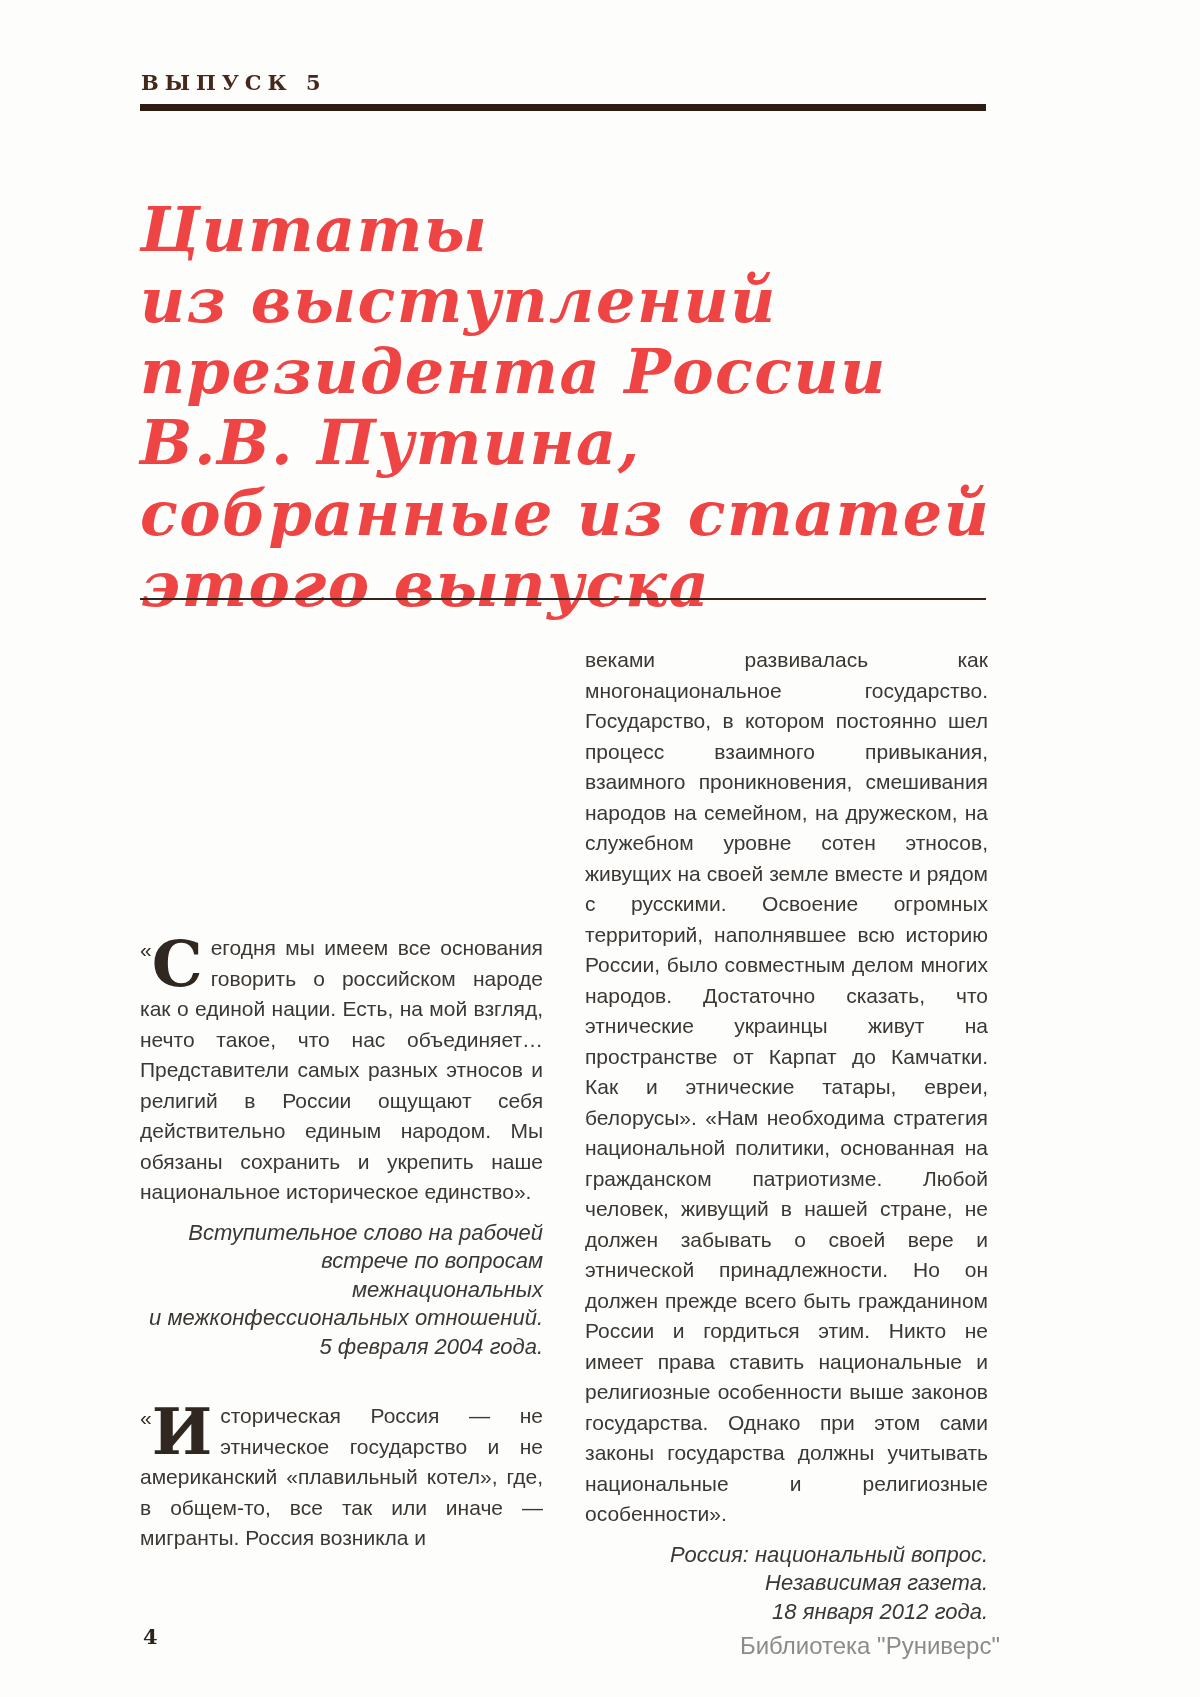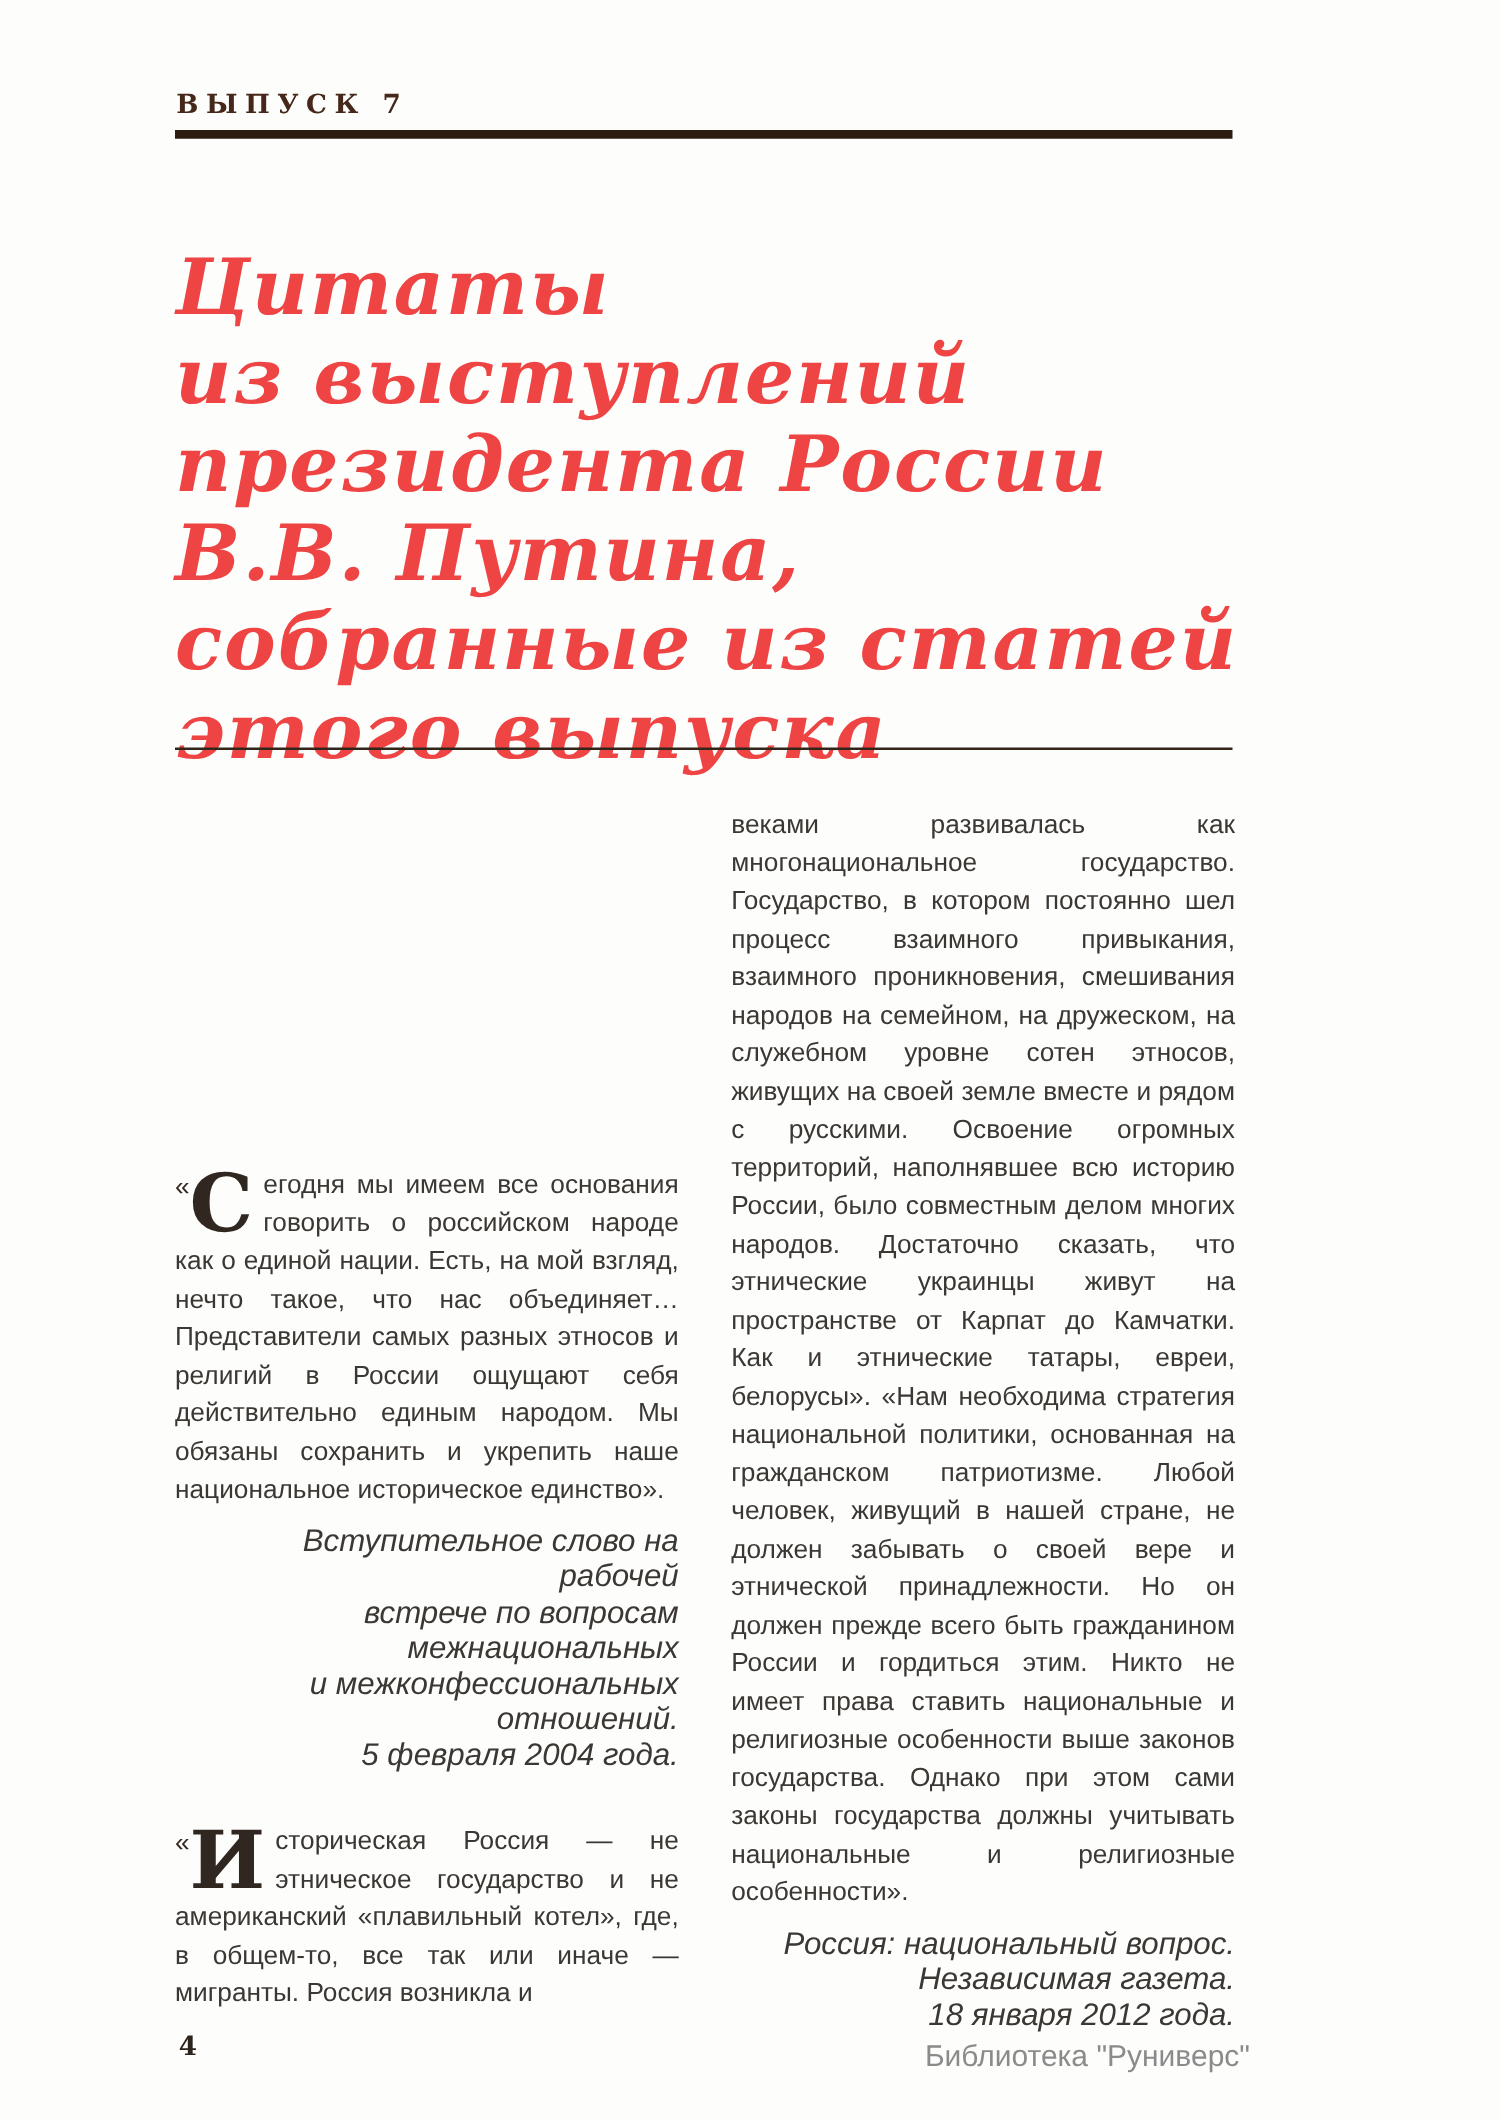--- a/index.html
+++ b/index.html
@@ -77,21 +77,21 @@
     font-family: "DejaVu Serif", serif;
     font-weight: bold;
     font-size: 64px;
     line-height: 57px;
     color: #2f2720;
   }
 
   .attribution {
     margin-top: 11px;
     font-style: italic;
-    font-size: 25px;
+    font-size: 22px;
     line-height: 28.5px;
     text-align: right;
     white-space: pre-line;
     color: #3b3733;
   }
 
   .page-number {
     position: absolute; left: 143px; top: 1624px;
     font-family: "DejaVu Serif", serif;
     font-weight: bold;
@@ -102,21 +102,21 @@
     position: absolute; right: 200px; top: 1632px;
     font-size: 24px;
     color: #8b8b8b;
   }
 </style>
 </head>
 <body>
 
 <div class="page">
 
-  <div class="issue-label">ВЫПУСК 7</div>
+  <div class="issue-label">ВЫПУСК 5</div>
   <div class="rule-thick"></div>
 
   <h1 class="main-title">Цитаты
 из выступлений
 президента России
 В.В. Путина,
 собранные из статей
 этого выпуска</h1>
   <div class="rule-thin"></div>
 

